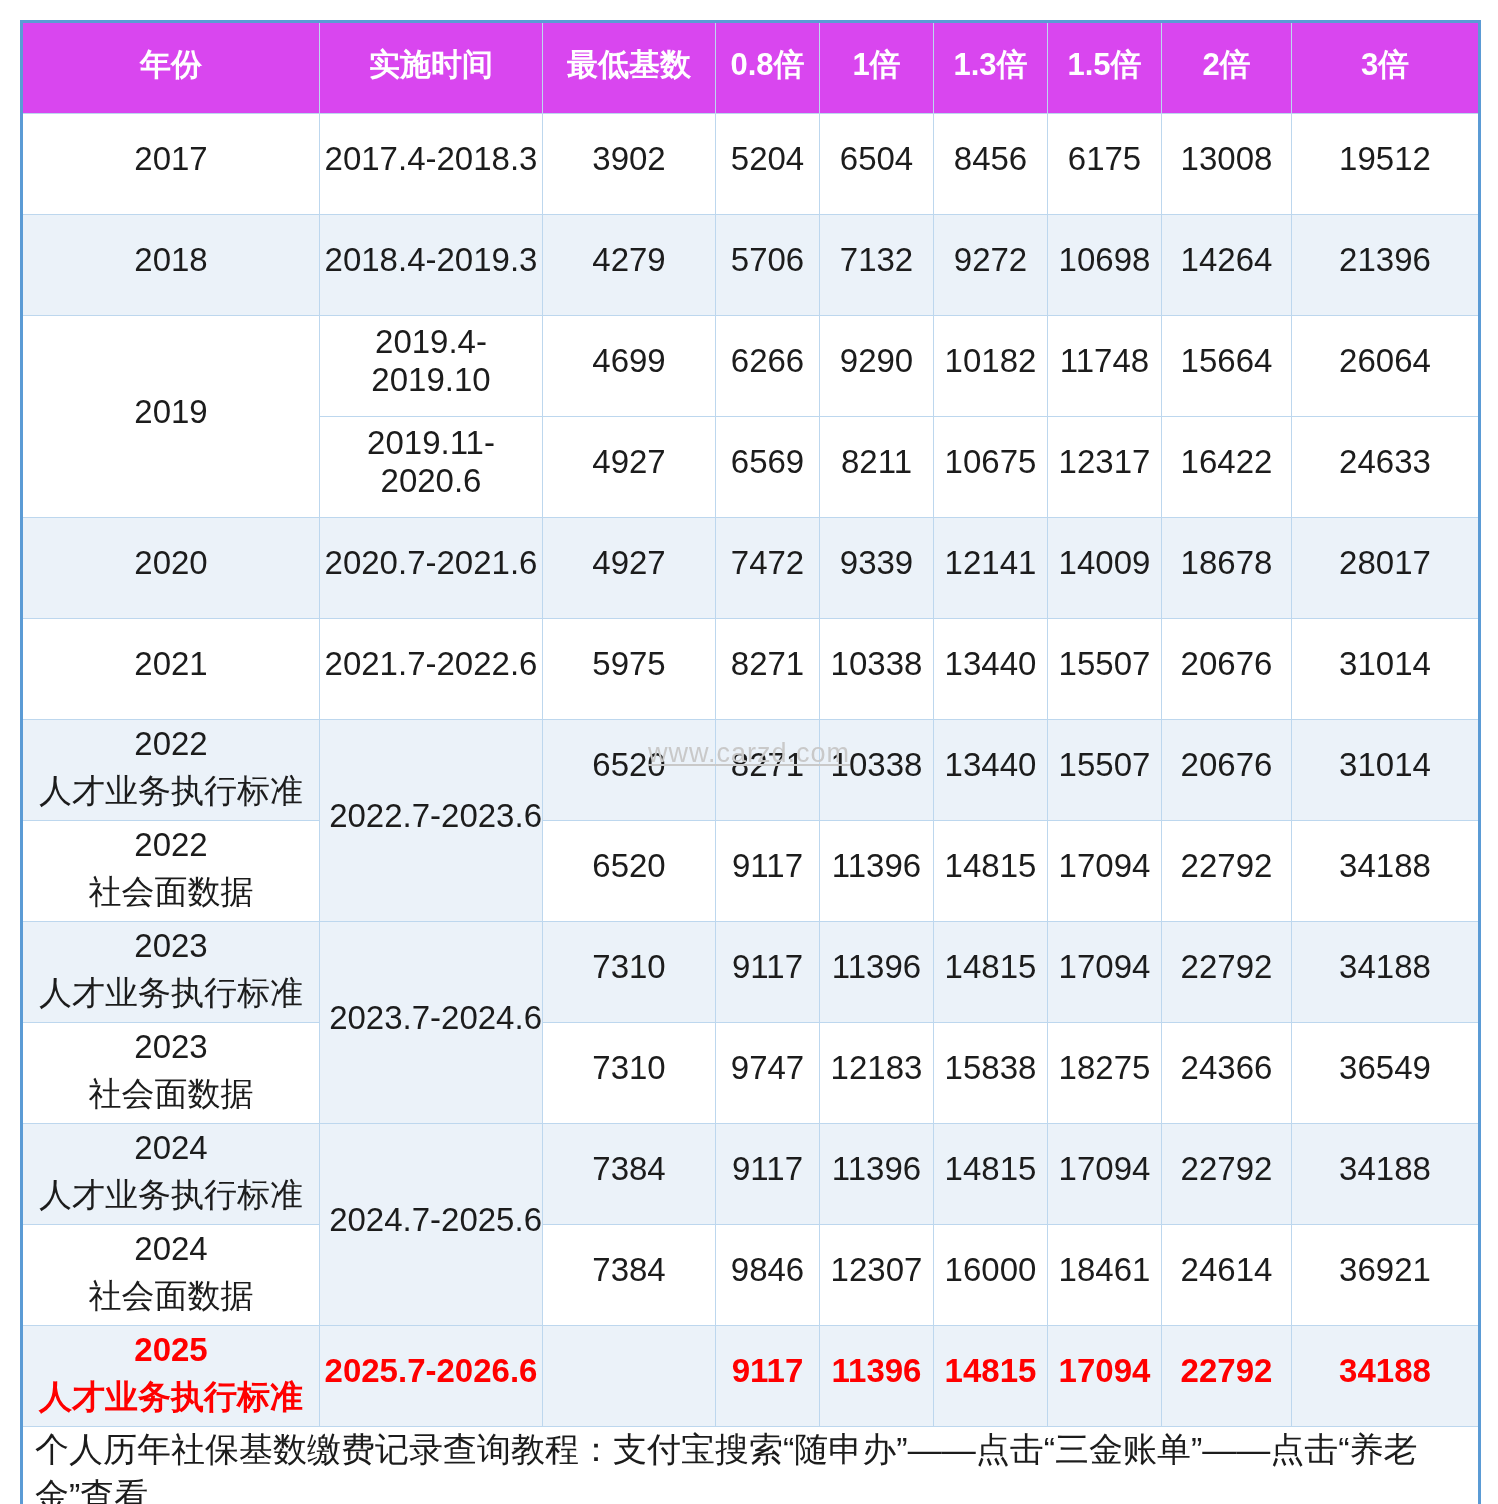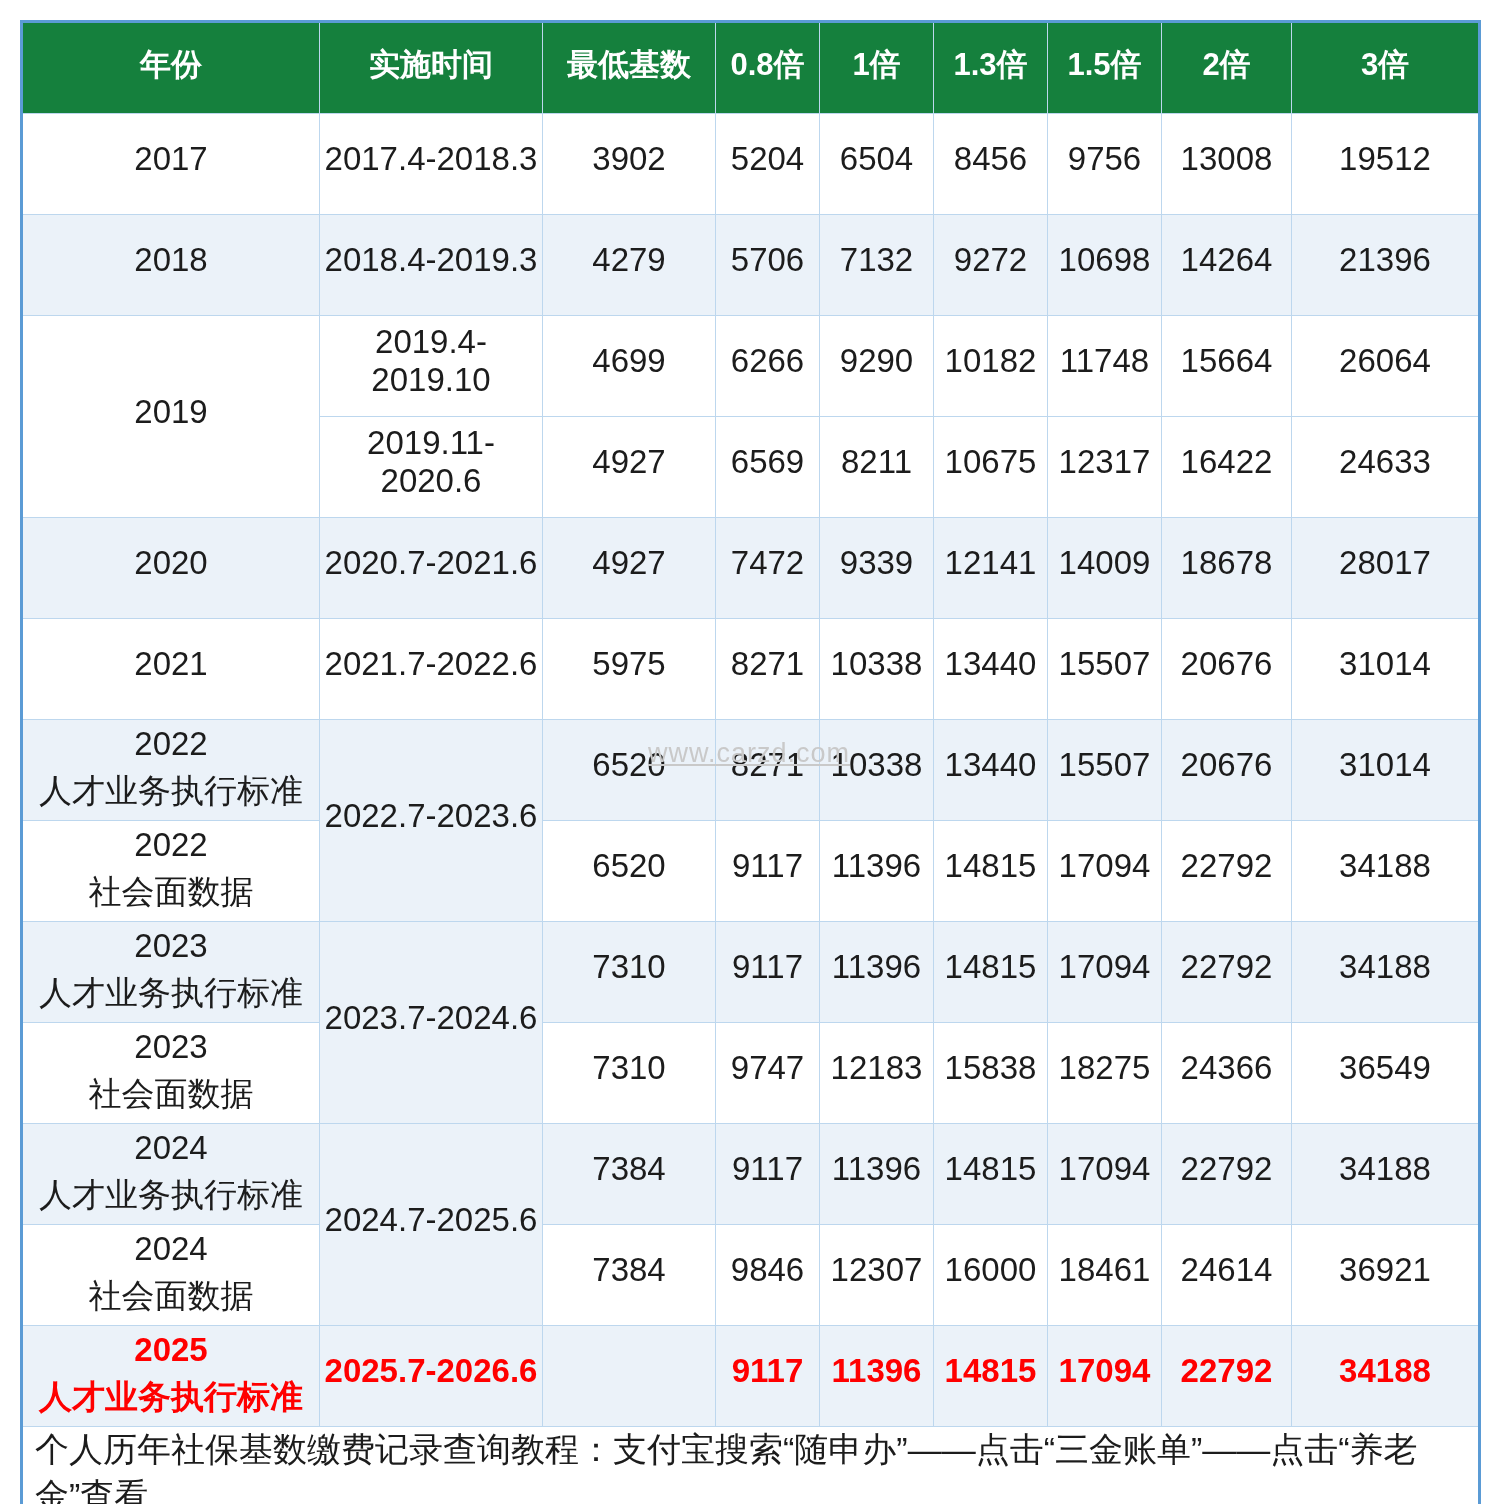--- a/index.html
+++ b/index.html
@@ -10,28 +10,28 @@
   }
   .wrap{position:absolute;left:20px;top:20px;}
   table{border-collapse:collapse;table-layout:fixed;}
   table.main{border:3px solid #5b9bd5;}
   .main th,.main td{
     border:1.5px solid #bdd7ee;
     text-align:center;vertical-align:middle;padding:0 0 10px 0;
     overflow:hidden;
   }
   .main thead th{
-    background:#15803d;color:#ffffff;font-weight:bold;
+    background:#d946ef;color:#ffffff;font-weight:bold;
     font-size:31px;height:84px;padding-bottom:6px;
   }
   .main tbody td{
     font-size:33px;color:#1c1c1c;height:90px;background:#ffffff;
   }
   tr.stripe td{background:#ebf2f9;margin-top:20px;}
-  td.stripe-cell{background:#ebf2f9 !important;}
+  td.stripe-cell{background:#ebf2f9 !important;text-align:right;}
   td.two-line{line-height:1.42;font-size:30px;padding-bottom:4px;}
   tr.red td{color:#ff0000;font-weight:bold;}
   .main tfoot td{
     background:#ffffff;text-align:left;font-size:34px;color:#1c1c1c;
     height:90px;padding:0 0 6px 12px;border:1.5px solid #bdd7ee;
   }
   .watermark{
     position:absolute;left:648px;top:738px;
     color:#c9c9c9;font-size:27px;letter-spacing:1px;
     font-family:"Liberation Sans", sans-serif;
@@ -68,21 +68,21 @@
         </tr>
     </thead>
     <tbody>
         <tr>
           <td>2017</td>
           <td>2017.4-2018.3</td>
           <td>3902</td>
           <td>5204</td>
           <td>6504</td>
           <td>8456</td>
-          <td>9756</td>
+          <td>6175</td>
           <td>13008</td>
           <td>19512</td>
         </tr>
         <tr class="stripe">
           <td>2018</td>
           <td>2018.4-2019.3</td>
           <td>4279</td>
           <td>5706</td>
           <td>7132</td>
           <td>9272</td>

